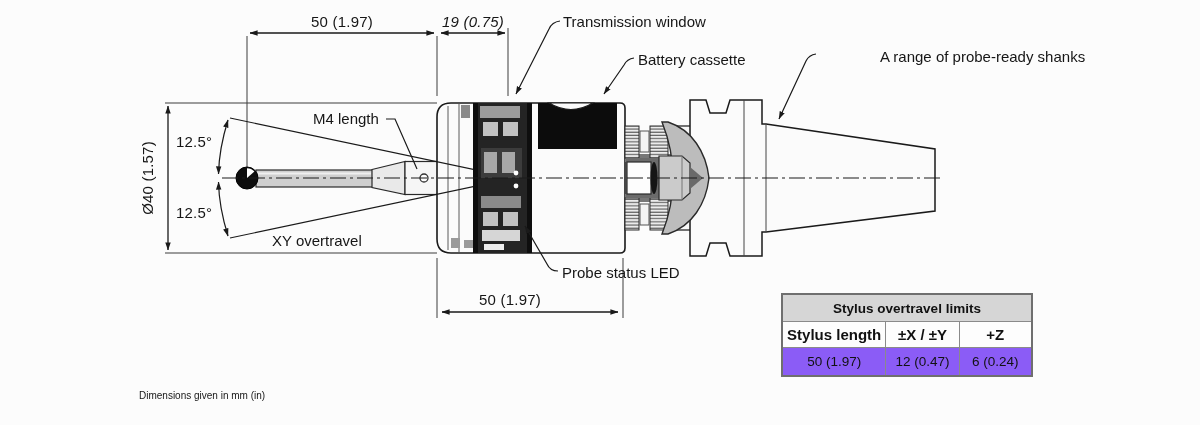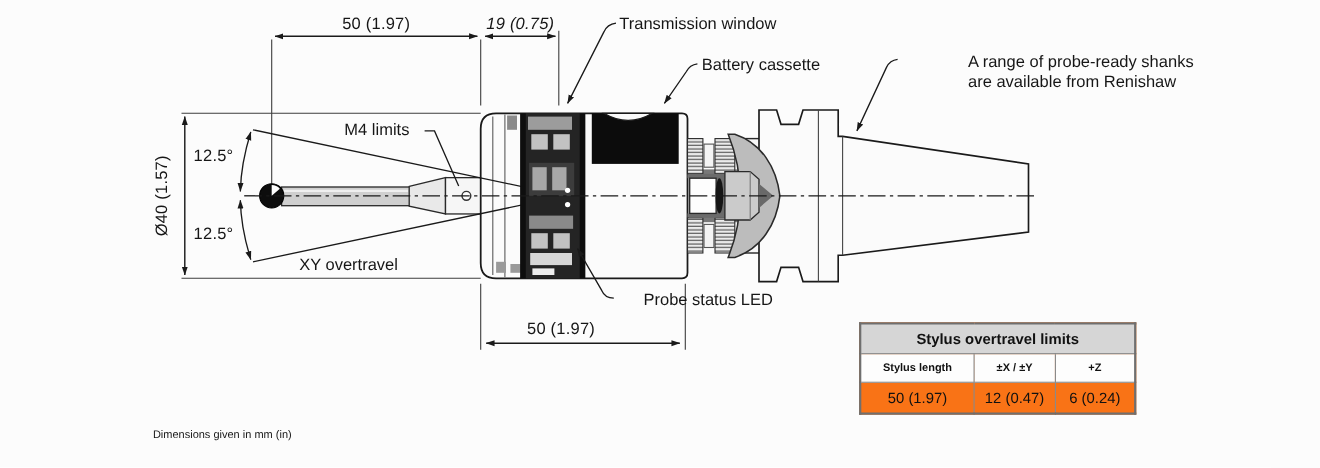--- a/index.html
+++ b/index.html
@@ -10,24 +10,24 @@
   }
   .lbl{position:absolute;font-size:15px;line-height:18px;color:#161616;white-space:nowrap;}
   .lbl.center{text-align:center;}
   .lbl.right{text-align:left;}
   .rot-ccw{transform:rotate(-90deg);transform-origin:center center;}
   .dim{letter-spacing:0.2px;}
   
   .body-clip{position:absolute;left:437px;top:103px;width:188px;height:150px;overflow:hidden;pointer-events:none;}
   
   .ot-table{position:absolute;left:781px;top:293px;width:252px;border-collapse:collapse;
-    font-size:13px;background:#f97316;border:2px solid #6f6f6f;}
+    font-size:13px;background:#8b5cf6;border:2px solid #6f6f6f;}
   .ot-table td,.ot-table th{border:1px solid #8a8a8a;text-align:center;padding:0;}
   .ot-table .title-row th{background:#d6d6d6;font-weight:bold;height:26px;font-size:13.5px;}
-  .ot-table .head-row th{background:#fdfdfd;font-weight:bold;height:25px;font-size:10px;}
+  .ot-table .head-row th{background:#fdfdfd;font-weight:bold;height:25px;font-size:15px;}
   .ot-table .data-row td{height:27px;font-weight:normal;font-size:13.5px;}
   .ot-table .c1{width:105px;} .ot-table .c2{width:74px;} .ot-table .c3{width:73px;}
   .footnote{position:absolute;left:139px;top:390px;font-size:10px;color:#161616;}
 </style>
 </head>
 <body>
 
 <div class="canvas">
 
   <svg width="1200" height="425" viewBox="0 0 1200 425" style="position:absolute;left:0;top:0">
@@ -148,29 +148,28 @@
     </g>
   </svg>
 
   <div class="lbl dim center" style="left:262px;top:13px;width:160px;">50 (1.97)</div>
   <div class="lbl dim center" style="left:431px;top:13px;width:84px;font-style:italic;">19 (0.75)</div>
   <div class="lbl dim center rot-ccw" style="left:103px;top:169px;width:90px;">Ø40 (1.57)</div>
   <div class="lbl dim right" style="left:176px;top:133px;width:42px;">12.5°</div>
   <div class="lbl dim right" style="left:176px;top:204px;width:42px;">12.5°</div>
   <div class="lbl dim center" style="left:430px;top:291px;width:160px;">50 (1.97)</div>
 
-  <div class="lbl" style="left:313px;top:110px;">M4 limits</div>
+  <div class="lbl" style="left:313px;top:110px;">M4 length</div>
   <div class="lbl" style="left:272px;top:232px;">XY overtravel</div>
   <div class="lbl" style="left:563px;top:13px;">Transmission window</div>
   <div class="lbl" style="left:638px;top:51px;">Battery cassette</div>
   <div class="lbl" style="left:860px;top:48px;margin-left:20px;">
     <div>A range of probe-ready shanks</div>
-    <div>are available from Renishaw</div>
   </div>
-  <div class="lbl" style="left:585px;top:264px;">Probe status LED</div>
+  <div class="lbl" style="left:562px;top:264px;">Probe status LED</div>
 
   <div class="body-clip">
     
     
   </div>
 
   <table class="ot-table">
     <tbody>
       <tr class="title-row">
         <th colspan="3">Stylus overtravel limits</th>

